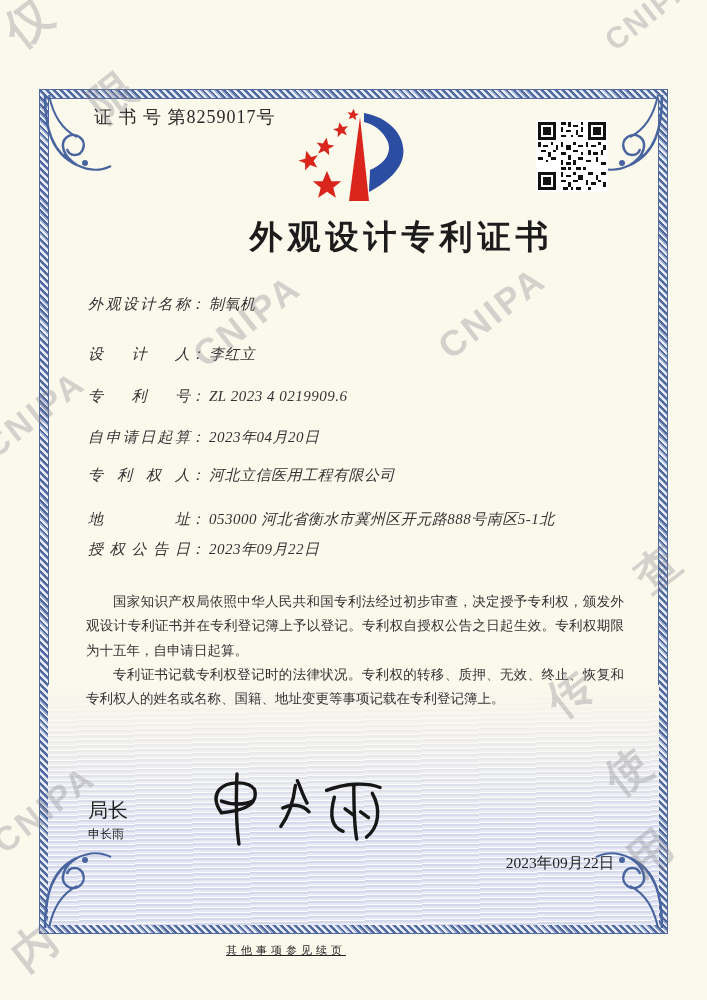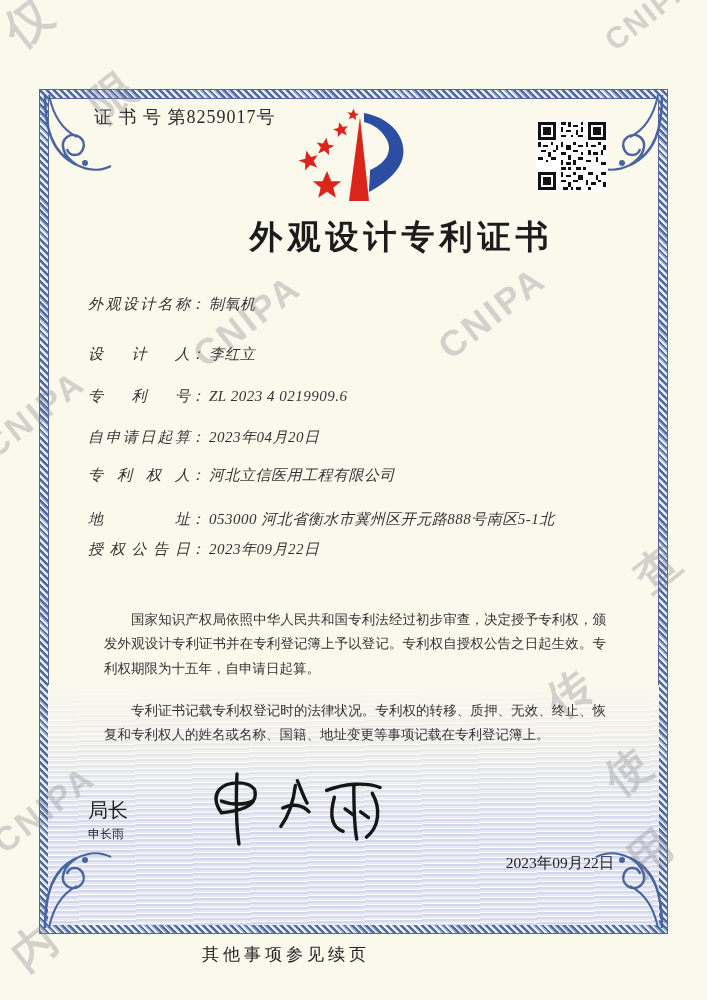--- a/index.html
+++ b/index.html
@@ -39,32 +39,32 @@
   
   .row{position:absolute;left:88px;font-size:15px;z-index:3;white-space:nowrap;color:#333;font-style:italic;}
   .row .lbl{display:inline-block;width:102px;text-align:justify;text-align-last:justify;}
   .row .colon{display:inline-block;}
   .row .val{margin-left:4px;letter-spacing:.5px;}
   .r1{top:295px}.r2{top:345px}.r3{top:387px}.r4{top:428px}.r5{top:466px}.r6{top:510px}.r7{top:540px}
   .r7b{left:352px;top:552px}
 
   .paras{position:absolute;left:86px;top:590px;width:538px;font-size:13.5px;line-height:1.8;
          text-align:justify;z-index:3;color:#333;}
-  .paras p{margin:18px;text-indent:2em;font-family:Liberation Serif, serif;}
+  .paras p{margin:0;text-indent:2em;font-family:Liberation Serif, serif;}
 
   .sig-role{position:absolute;left:88px;top:797px;font-size:20px;z-index:3;
             font-family:"Liberation Sans","DejaVu Sans",sans-serif;color:#222;}
   .sig-name{position:absolute;left:88px;top:826px;font-size:12px;z-index:3;
             font-family:Liberation Sans, sans-serif;color:#222;}
   .sig-script{position:absolute;left:200px;top:768px;width:185px;height:80px;z-index:3;}
   .date{position:absolute;left:470px;top:853px;width:180px;text-align:center;font-size:15.5px;z-index:3;color:#222;}
   .pageinfo{position:absolute;left:0;width:707px;top:910px;text-align:center;font-size:11.5px;
             letter-spacing:1px;z-index:3;color:#3a3a3a;}
-  .continuation{position:absolute;left:0;width:572px;top:943px;text-align:center;font-size:17px;
-            letter-spacing:4px;z-index:3;color:#222;}
+  .continuation{position:absolute;left:0;width:572px;top:943px;text-align:center;font-size:11px;
+            letter-spacing:4px;z-index:3;color:#222;text-decoration:underline;}
 </style>
 </head>
 <body>
 
 <div class="page">
 
   <div class="frame">
     <div class="lower"></div>
   </div>
 

